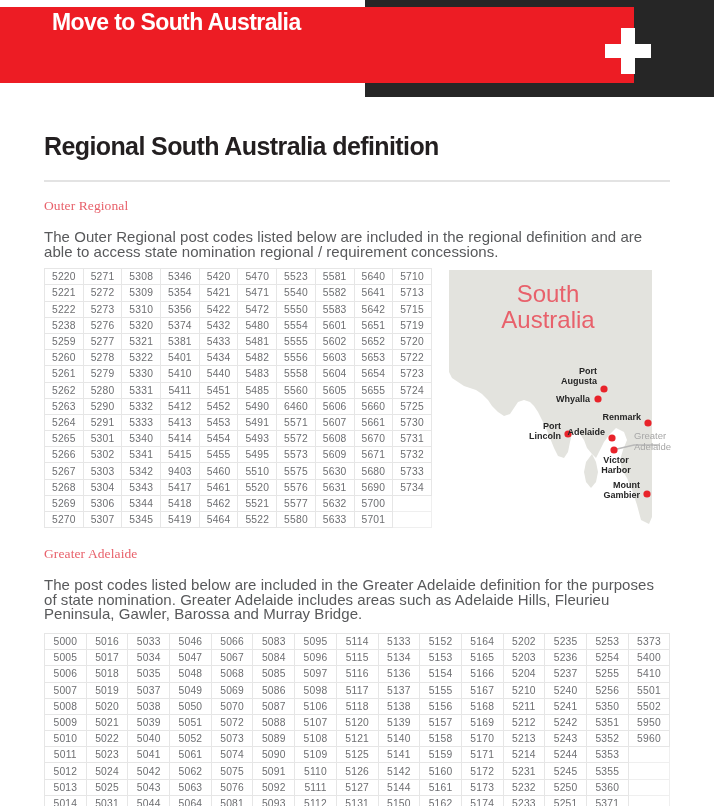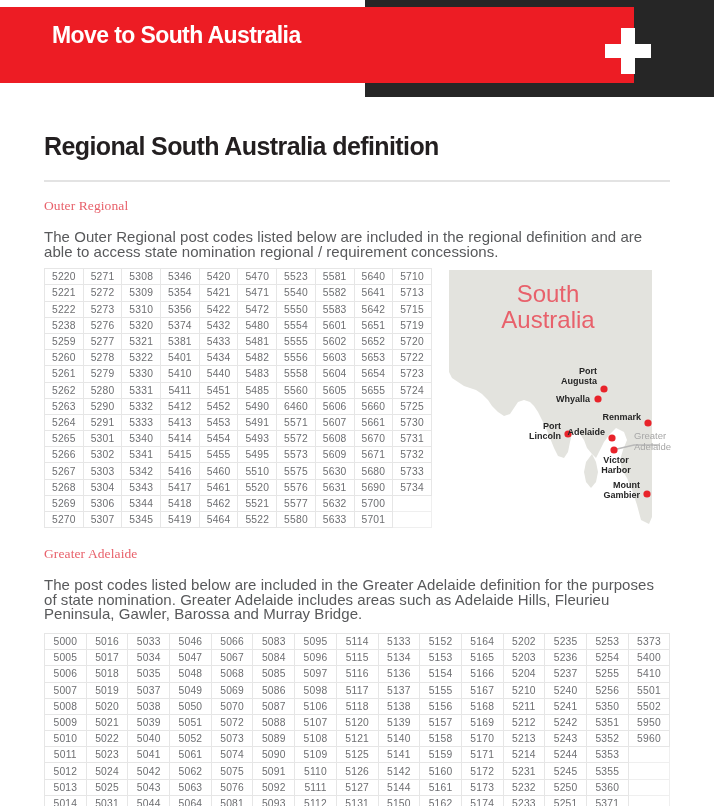--- a/index.html
+++ b/index.html
@@ -15,21 +15,21 @@
   
   .header { position: relative; width: 714px; height: 110px; }
   .hdr-dark {
     position: absolute; left: 365px; top: 0; width: 349px; height: 97px;
     background: #262626;
   }
   .hdr-red {
     position: absolute; left: 0; top: 7px; width: 634px; height: 76px;
     background: #ed1c24;
   }
-  .hdr-text { position: absolute; left: 52px; top: 22px; }
+  .hdr-text { position: absolute; left: 52px; top: 9px; }
   .hdr-title {
     font-size: 23px; font-weight: bold; color: #ffffff;
     letter-spacing: -0.6px; line-height: 27px; white-space: nowrap;
   }
   .hdr-sub {
     font-size: 15.5px; font-weight: bold; color: #ffffff;
     letter-spacing: 0.1px; line-height: 20px; margin-top: 2px; white-space: nowrap;
   }
   .hdr-plus {
     position: absolute; left: 605px; top: 28px; width: 46px; height: 46px;
@@ -257,21 +257,21 @@
               <td>5495</td>
               <td>5573</td>
               <td>5609</td>
               <td>5671</td>
               <td>5732</td>
             </tr>
             <tr>
               <td>5267</td>
               <td>5303</td>
               <td>5342</td>
-              <td>5416</td>
+              <td>9403</td>
               <td>5460</td>
               <td>5510</td>
               <td>5575</td>
               <td>5630</td>
               <td>5680</td>
               <td>5733</td>
             </tr>
             <tr>
               <td>5268</td>
               <td>5304</td>

